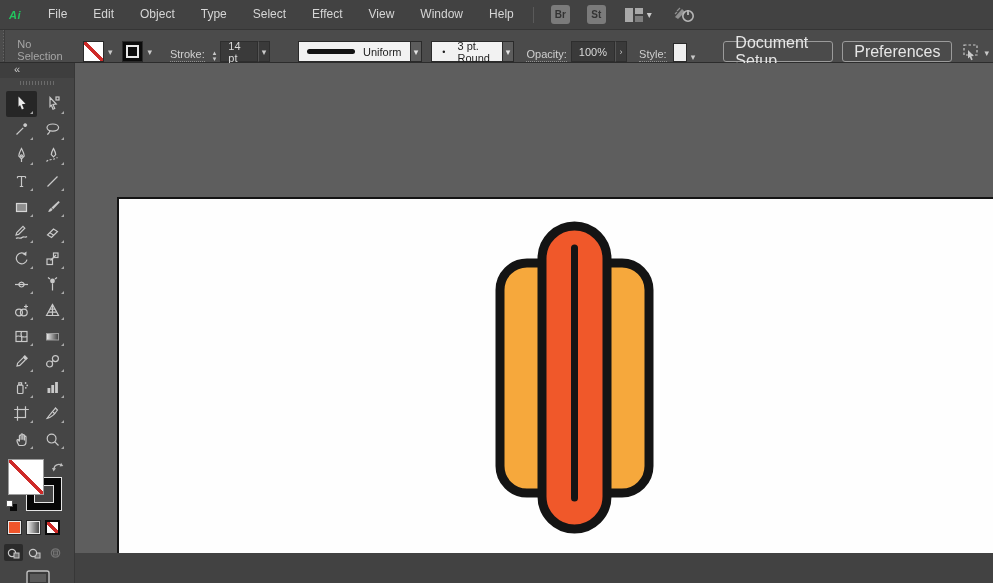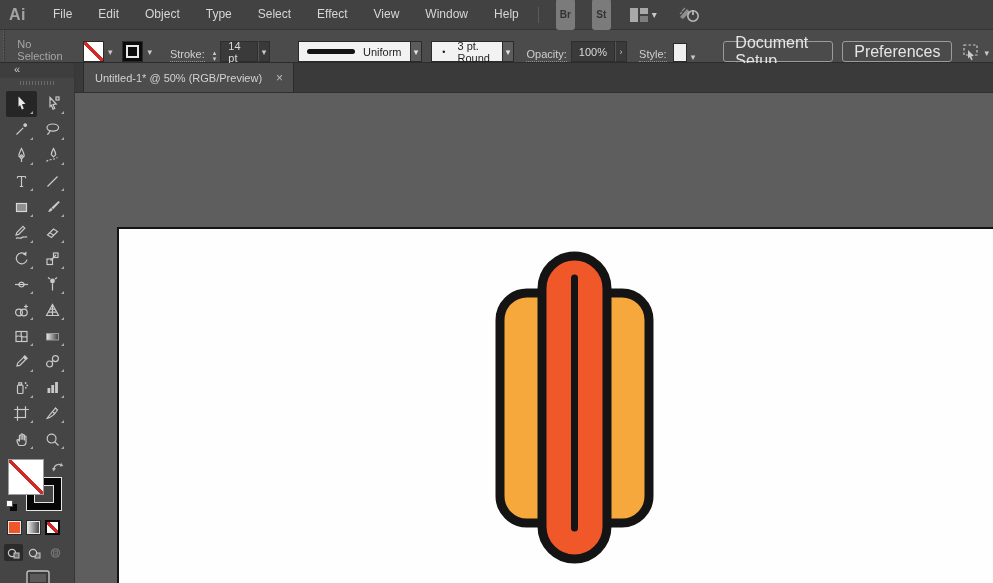--- a/index.html
+++ b/index.html
@@ -2,24 +2,24 @@
 <html><head>
 <meta charset="utf-8">
 <style>
   * { margin:0; padding:0; box-sizing:border-box; }
   html,body { width:993px; height:583px; overflow:hidden; background:#333; }
   body { font-family:"Liberation Sans", sans-serif; -webkit-font-smoothing:antialiased; }
   #app { position:relative; width:993px; height:583px; background:#424242; overflow:hidden; }
 
   
   .menubar { height:30px; background:#424242; display:flex; align-items:center; border-bottom:1px solid #353535; }
-  .ai-logo { color:#a3a3a3; font-weight:bold; font-size:16px; margin:0 14px 0 9px; letter-spacing:0.5px; }
+  .ai-logo { color:#22c55e; font-weight:bold; font-size:11px; margin:0 14px 0 9px; letter-spacing:0.5px;font-style:italic; }
   .menu-item { color:#D6D6D6; font-size:12px; padding:0 13px; line-height:29px; cursor:default;text-align:right; }
   .menu-sep { width:1px; height:16px; background:#5A5A5A; margin:0 8px 0 6px; }
-  .sq-btn { width:19px; height:31px; background:#7B7B7B; border-radius:3px; color:#333; font-size:10px; font-weight:bold;
+  .sq-btn { width:19px; height:19px; background:#7B7B7B; border-radius:3px; color:#333; font-size:10px; font-weight:bold;
             display:flex; align-items:center; justify-content:center; margin-left:9px; }
   .sq-btn.st { margin-left:17px; }
   .ws-icon { margin-left:19px; display:flex; align-items:center; }
   .chev { color:#C9C9C9; font-size:10px; margin-left:4px; }
 
   
   .controlbar { height:33px; background:#4B4B4B; display:flex; align-items:flex-end; border-bottom:1px solid #2C2C2C; font-size:11px; }
   .cb-grip { width:7px; align-self:stretch; margin-right:6px; border-right:1px solid #3D3D3D;
              background-image:repeating-linear-gradient(to bottom,#666 0 1px,transparent 1px 3px); background-size:2px 100%; background-position:3px 0; background-repeat:no-repeat; }
   .cb-status { color:#A6A6A6; width:66px; margin-left:6px; }
@@ -437,26 +437,20 @@
 
       <div class="screenmode">
         <svg width="24" height="16" viewBox="0 0 24 16">
             <rect x="1" y="1" width="22" height="14" rx="2" fill="#3A3A3A" stroke="#C2C2C2" stroke-width="1.4"></rect>
             <rect x="4" y="4" width="16" height="8" fill="#5A5A5A"></rect>
           </svg>
       </div>
     </div>
 
     <div class="docarea">
-      <div class="tabbar">
-        <div class="tab">
-          <span>Untitled-1* @ 50% (RGB/Preview)</span>
-          <span class="tab-close">×</span>
-        </div>
-      </div>
 
       <div class="canvas">
         <div class="artboard">
           <svg class="hotdog" width="875" height="355" viewBox="0 0 875 355">
             <rect x="381" y="64" width="149" height="230" rx="27" stroke-width="9" fill="#F6A83C" stroke="#141414"></rect>
             <rect x="423" y="27" width="65" height="303" rx="32.5" stroke-width="9" fill="#F0582A" stroke="#141414"></rect>
             <line x1="455.5" y1="49" x2="455.5" y2="299" stroke-width="7" stroke-linecap="round" stroke="#141414"></line>
           </svg>
         </div>
       </div>

